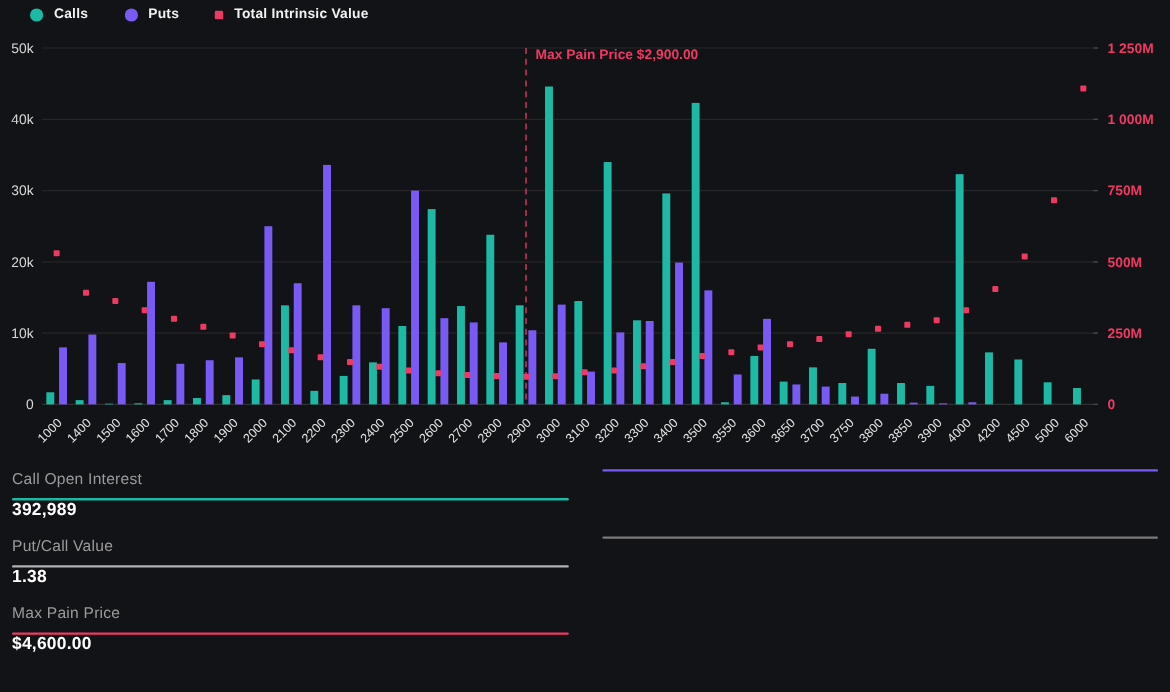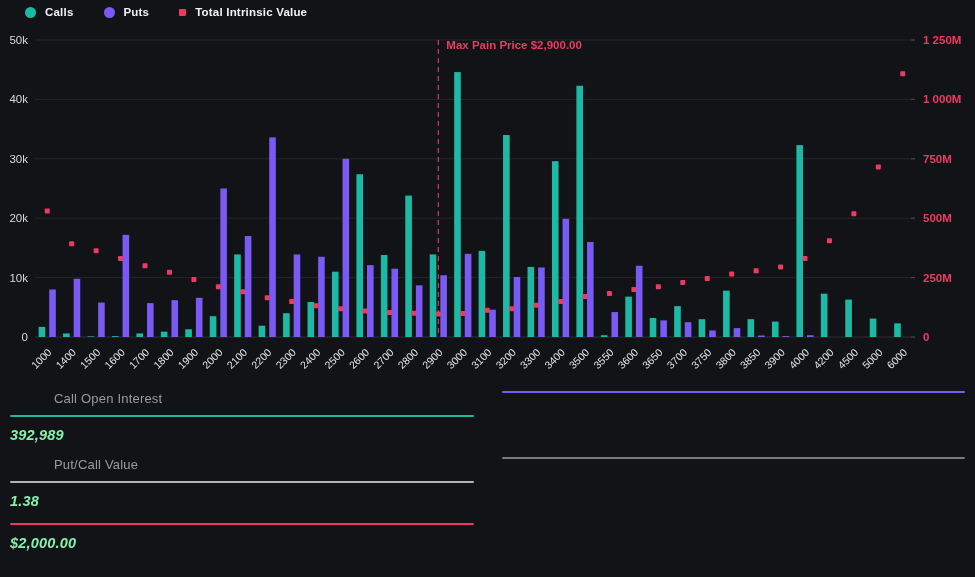--- a/index.html
+++ b/index.html
@@ -7,23 +7,23 @@
   #chart-wrap{position:relative;width:975px;height:383px;}
   #chart-svg{position:absolute;left:0;top:0;}
   #legend{position:absolute;left:25px;top:6px;display:flex;align-items:center;gap:30px;z-index:2;}
   .legend-item{display:flex;align-items:center;gap:9px;cursor:pointer;}
   .legend-swatch{display:inline-block;}
   .legend-swatch.circle{width:11px;height:11px;border-radius:50%;}
   .legend-swatch.square{width:7px;height:7px;border-radius:1px;}
   .legend-label{color:#f2f2f2;font-size:11.5px;font-weight:bold;letter-spacing:.2px;}
   #stats{display:grid;grid-template-columns:1fr 1fr;column-gap:28px;padding:8px 10px 0 10px;}
   .stat-cell{margin-bottom:14px;}
-  .stat-label{color:#9b9b9b;font-size:13px;margin-bottom:9px;letter-spacing:.2px;margin-left:44px;}
+  .stat-label{color:#9b9b9b;font-size:13px;margin-bottom:9px;letter-spacing:.2px;}
   .stat-line{height:2px;width:100%;border-radius:1px;}
-  .stat-value{color:#86efac;font-size:14.5px;font-weight:bold;margin-top:10px;letter-spacing:.2px;font-style:italic;}
+  .stat-value{color:#ffffff;font-size:14.5px;font-weight:bold;letter-spacing:.2px;}
   text{font-family:"Liberation Sans",sans-serif;}
 </style>
 </head>
 <body>
 
 <div id="chart-wrap">
   <div id="legend">
       <div class="legend-item">
         <span class="legend-swatch circle" style="background: rgb(29, 185, 164);"></span>
         <span class="legend-label">Calls</span>
@@ -218,16 +218,17 @@
     </div>
     <div class="stat-cell">
       <div class="stat-label">Put/Call Value</div>
       <div class="stat-line" style="background: rgb(179, 179, 179);"></div>
       <div class="stat-value">1.38</div>
     </div>
     <div class="stat-cell">
       <div class="stat-line" style="background: rgb(122, 122, 122);"></div>
     </div>
     <div class="stat-cell">
+      <div class="stat-label">Max Pain Price</div>
       <div class="stat-line" style="background: rgb(238, 58, 98);"></div>
-      <div class="stat-value">$2,000.00</div>
+      <div class="stat-value">$4,600.00</div>
     </div>
   </div>
 
 </body></html>

